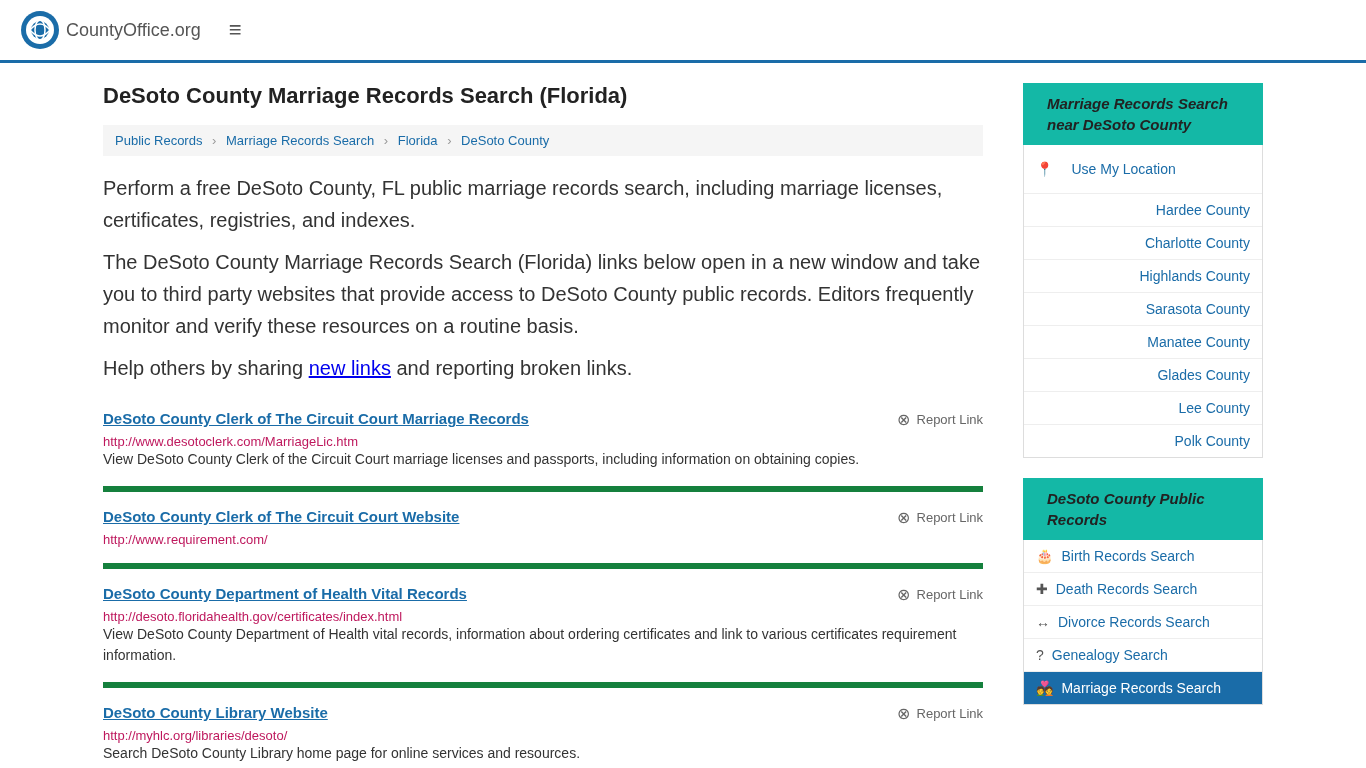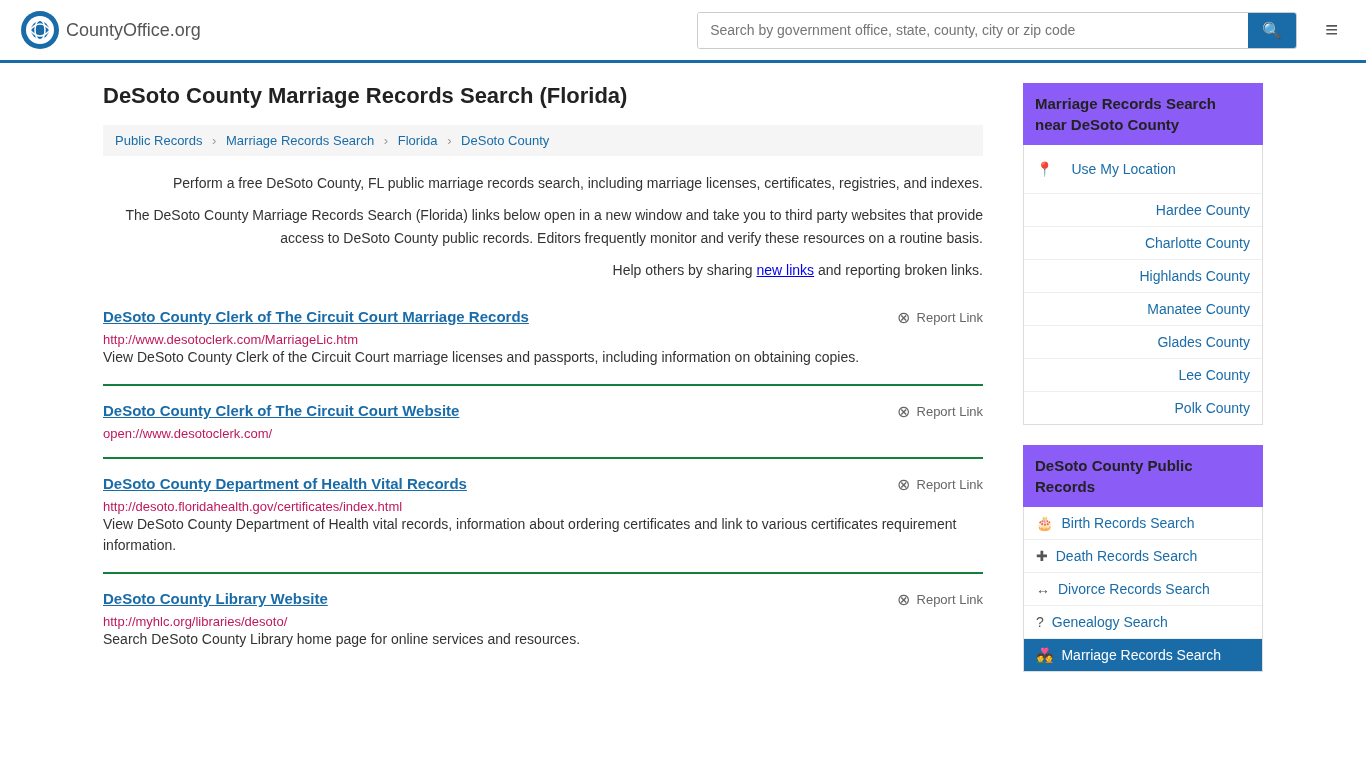--- a/index.html
+++ b/index.html
@@ -93,30 +93,29 @@
       font-size: 13px;
       color: #555;
     }
     .breadcrumb a {
       color: #1a6ca8;
       text-decoration: none;
     }
     .breadcrumb-sep { margin: 0 6px; color: #999; }
 
     .intro-text {
-      font-size: 14px;
+      font-size: 20px;
       line-height: 1.6;
       margin-bottom: 10px;
       color: #333;
-      text-align: right;
     }
 
     
     .result-item {
-      border-bottom: 2px solid #15803d;
+      border-bottom: 6px solid #15803d;
       padding: 16px 0;
     }
     .result-item:last-child { border-bottom: none; }
     .result-header {
       display: flex;
       align-items: flex-start;
       justify-content: space-between;
       margin-bottom: 4px;
     }
     .result-title {
@@ -153,27 +152,28 @@
 
     
     .sidebar {
       width: 240px;
       flex-shrink: 0;
     }
     .sidebar-section {
       margin-bottom: 20px;
     }
     .sidebar-heading {
-      background: #8b5cf6;
-      padding: 10px 12px;
+      background: #14b8a6;
+      padding: 10px 24px;
       font-size: 15px;
       font-weight: bold;
       color: #222;
       margin-bottom: 0;
       line-height: 1.4;
+      font-style: italic;
     }
     .sidebar-list {
       list-style: none;
       border: 1px solid #ddd;
       border-top: none;
     }
     .sidebar-list li {
       border-bottom: 1px solid #eee;
     }
     .sidebar-list li:last-child { border-bottom: none; }
@@ -233,24 +233,20 @@
       <circle cx="20" cy="20" r="19" fill="#1a6ca8"></circle>
       <circle cx="20" cy="20" r="14" fill="#fff"></circle>
       <circle cx="20" cy="20" r="9" fill="#1a6ca8"></circle>
       <path d="M10 20 Q20 8 30 20 Q20 32 10 20Z" fill="none" stroke="#fff" stroke-width="1.5"></path>
       <ellipse cx="20" cy="20" rx="5" ry="10" fill="none" stroke="#fff" stroke-width="1.5"></ellipse>
     </svg>
     <span class="logo-text">
       <span>CountyOffice</span><span>.org</span>
     </span>
   </a>
-  <div class="search-bar">
-    <input class="search-input" type="text" placeholder="Search by government office, state, county, city or zip code" style="">
-    <button class="search-btn">🔍</button>
-  </div>
   <button class="menu-btn">≡</button>
 </header>
 
 <div class="main-container">
 
   <div class="content-area">
     <h1 class="page-title">DeSoto County Marriage Records Search (Florida)</h1>
 
     <div class="breadcrumb">
       <a href="#">Public Records</a>
@@ -281,21 +277,21 @@
       </div>
 
       <div class="result-item">
         <div class="result-header">
           <a class="result-title" href="#">DeSoto County Clerk of The Circuit Court Website</a>
           <div class="report-link">
             <span class="report-icon">⊗</span>
             <span>Report Link</span>
           </div>
         </div>
-        <a class="result-url" href="#">open://www.desotoclerk.com/</a>
+        <a class="result-url" href="#">http://www.requirement.com/</a>
       </div>
 
       <div class="result-item">
         <div class="result-header">
           <a class="result-title" href="#">DeSoto County Department of Health Vital Records</a>
           <div class="report-link">
             <span class="report-icon">⊗</span>
             <span>Report Link</span>
           </div>
         </div>
@@ -330,20 +326,23 @@
         <li>
             <a href="#">Hardee County</a>
           </li>
         <li>
             <a href="#">Charlotte County</a>
           </li>
         <li>
             <a href="#">Highlands County</a>
           </li>
         <li>
+            <a href="#">Sarasota County</a>
+          </li>
+        <li>
             <a href="#">Manatee County</a>
           </li>
         <li>
             <a href="#">Glades County</a>
           </li>
         <li>
             <a href="#">Lee County</a>
           </li>
         <li>
             <a href="#">Polk County</a>

